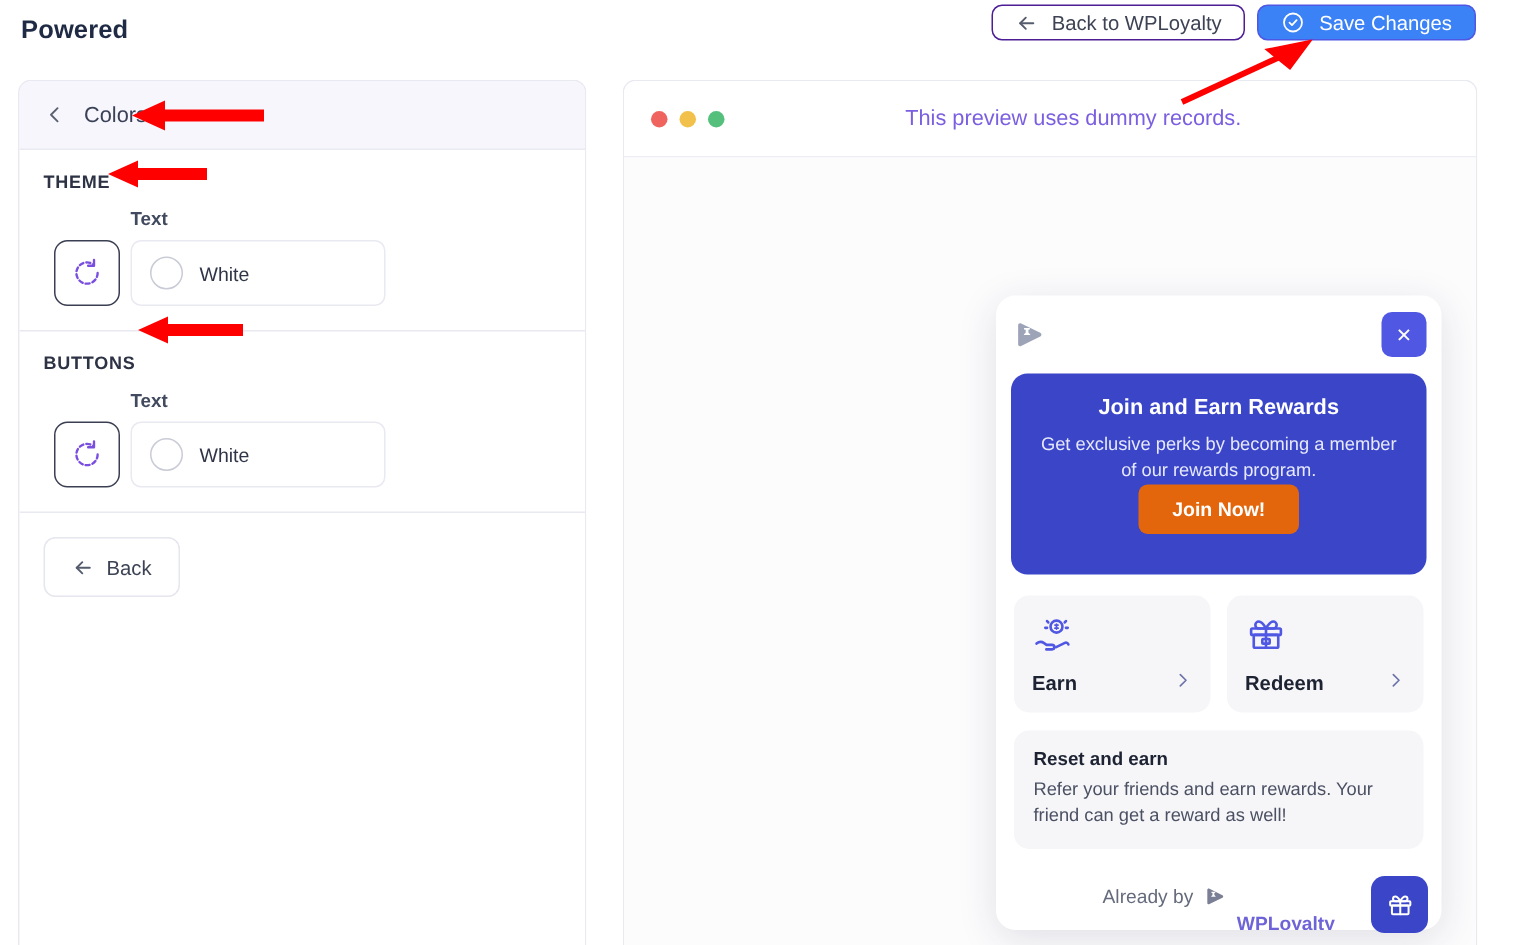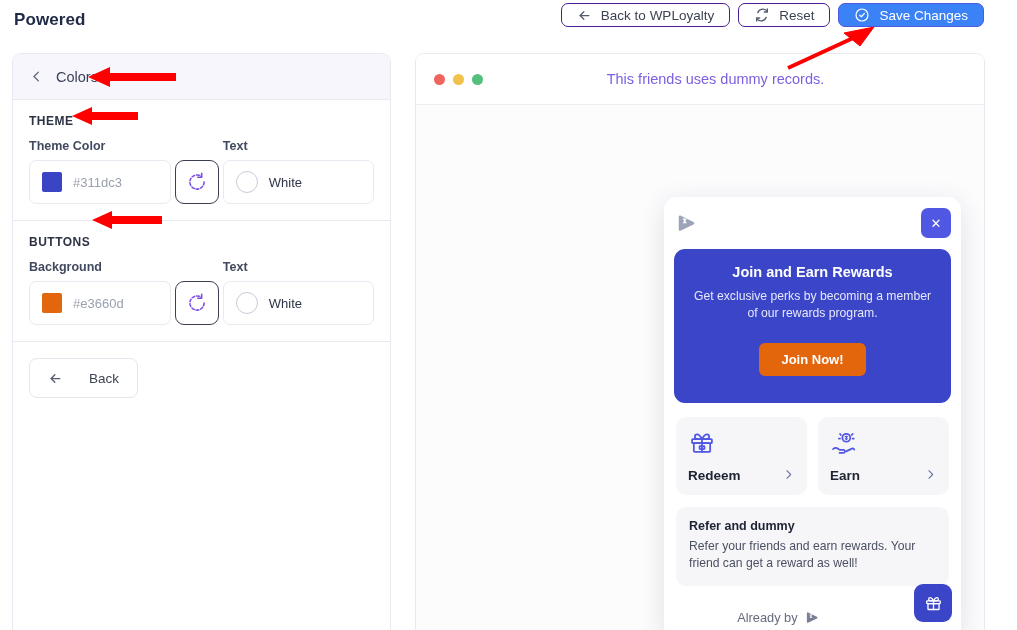--- a/index.html
+++ b/index.html
@@ -80,21 +80,21 @@
     border: 1px solid #c9cbd6; background: #fff; flex: none;
   }
   .input-val { font-size: 13px; color: #9aa0ae; }
   .input-val.dark { color: #2f3547; }
   .reset-btn {
     width: 44px; height: 44px; border: 1.5px solid #3a3f52; border-radius: 9px;
     background: #fff; display: flex; align-items: center; justify-content: center;
   }
   .back-wrap { padding: 16px; }
   .back-btn {
-    display: inline-flex; align-items: center; gap: 26px;
+    display: inline-flex; align-items: center; gap: 8px;
     height: 40px; padding: 0 18px;
     border: 1px solid #e5e6ee; border-radius: 8px; background: #fff;
     font-size: 13.5px; color: #3d4354;
   }
 
   
   .right-panel {
     position: absolute; left: 415px; top: 53px;
     width: 570px; height: 577px;
     background: #fdfdfe;
@@ -135,21 +135,21 @@
     color: #fff; font-size: 13px; display: flex;
     align-items: center; justify-content: center;
   }
   .w-hero {
     margin: 0 10px; border-radius: 11px; background: #3a45c8;
     padding: 15px 16px 16px 16px; text-align: center; color: #fff;
   }
   .w-hero-title { font-size: 14.5px; font-weight: bold; margin-bottom: 8px; }
   .w-hero-sub { font-size: 12.2px; line-height: 1.42; color: #e6e8fb; }
   .w-join {
-    display: inline-block; margin-top: 20px; margin-bottom: 11px;
+    display: inline-block; margin-top: 0; margin-bottom: 11px;
     background: #e3660d; color: #fff; font-size: 13px; font-weight: bold;
     padding: 9px 22px; border-radius: 6px; border: none;
   }
   .w-signrow { font-size: 12.3px; color: #eceefc; }
   .w-signrow b { color: #ffffff; margin-left: 3px; }
 
   .w-tiles { display: flex; gap: 11px; padding: 14px 12px 0 12px; }
   .w-tile {
     flex: 1; background: #f6f6f9; border-radius: 10px;
     padding: 12px 12px 10px 12px; min-height: 78px;
@@ -164,21 +164,21 @@
     margin: 12px 12px 0 12px; background: #f6f6f9;
     border-radius: 10px; padding: 12px 13px 14px 13px;
   }
   .refer-title { font-size: 12.5px; font-weight: bold; color: #1d2333; margin-bottom: 5px; }
   .refer-desc { font-size: 12.2px; color: #4b5163; line-height: 1.42; }
 
   .w-foot {
     height: 46px; display: flex; align-items: center; justify-content: center;
     gap: 7px; font-size: 12.8px; color: #656b7c; margin-top: 8px;
   }
-  .w-foot b { color: #6f63d8; font-weight: normal; margin-top: 37px; }
+  .w-foot b { color: #6f63d8; font-weight: bold; margin-top: 37px; }
 
   .fab {
     position: absolute; right: 32px; bottom: 8px;
     width: 38px; height: 38px; border-radius: 9px; background: #3a45c8;
     display: flex; align-items: center; justify-content: center; color: #fff;
   }
 
   
   .anno { position: absolute; pointer-events: none; }
 </style>
@@ -195,31 +195,20 @@
       <button class="btn">
         <span class="ico">
           <svg width="15" height="15" viewBox="0 0 24 24" fill="none" stroke="#555c6e" stroke-width="2" stroke-linecap="round" stroke-linejoin="round">
               <path d="M19 12H5"></path>
               <path d="M11 18l-6-6 6-6"></path>
             </svg>
         </span>
         <span>Back to WPLoyalty</span>
       </button>
 
-      <button class="btn">
-        <span class="ico">
-          <svg width="16" height="16" viewBox="0 0 24 24" fill="none" stroke="#555c6e" stroke-width="2" stroke-linecap="round" stroke-linejoin="round">
-            <path d="M20 7a8 8 0 0 0-14.3 1.5"></path>
-              <path d="M4 17a8 8 0 0 0 14.3-1.5"></path>
-            <polyline points="20 3 20 7.5 15.5 7.5"></polyline>
-              <polyline points="4 21 4 16.5 8.5 16.5"></polyline>
-          </svg>
-        </span>
-        <span>Reset</span>
-      </button>
 
       <button class="btn btn-primary">
         <span class="ico">
           <svg width="16" height="16" viewBox="0 0 24 24" fill="none" stroke="#ffffff" stroke-width="1.8" stroke-linecap="round" stroke-linejoin="round">
             <circle cx="12" cy="12" r="9"></circle>
               <polyline points="8.5 12.2 11 14.6 15.6 9.6"></polyline>
           </svg>
         </span>
         <span>Save Changes</span>
       </button>
@@ -234,27 +223,20 @@
         <svg width="15" height="15" viewBox="0 0 24 24" fill="none" stroke="#5a6070" stroke-width="2" stroke-linecap="round" stroke-linejoin="round">
             <polyline points="15 5 8 12 15 19"></polyline>
           </svg>
       </span>
       <span class="ttl">Colors</span>
     </div>
 
     <div class="section">
       <div class="section-title">THEME</div>
       <div class="field-row">
-        <div class="fcol-a">
-          <div class="field-label">Theme Color</div>
-          <div class="input-box">
-            <span class="sw-square" style="background:#3b44c4"></span>
-            <span class="input-val">#311dc3</span>
-          </div>
-        </div>
         <div class="fcol-reset">
           <button class="reset-btn">
             <span class="ico">
               <svg width="20" height="20" viewBox="0 0 24 24" fill="none" stroke="#7a4fe0" stroke-width="1.9" stroke-linecap="round" stroke-dasharray="3.2 2.4">
                 <path d="M20.5 12a8.5 8.5 0 1 1-3.2-6.6"></path>
               </svg>
               <svg width="20" height="20" viewBox="0 0 24 24" fill="none" stroke="#7a4fe0" stroke-width="1.9" stroke-linecap="round" stroke-linejoin="round" style="margin-top:-20px">
                 <polyline points="17.6 1.5 17.6 6.2 12.9 6.2"></polyline>
               </svg>
             </span>
@@ -266,27 +248,20 @@
             <span class="sw-circle"></span>
             <span class="input-val dark">White</span>
           </div>
         </div>
       </div>
     </div>
 
     <div class="section">
       <div class="section-title">BUTTONS</div>
       <div class="field-row">
-        <div class="fcol-a">
-          <div class="field-label">Background</div>
-          <div class="input-box">
-            <span class="sw-square" style="background:#e3660d"></span>
-            <span class="input-val">#e3660d</span>
-          </div>
-        </div>
         <div class="fcol-reset">
           <button class="reset-btn">
             <span class="ico">
               <svg width="20" height="20" viewBox="0 0 24 24" fill="none" stroke="#7a4fe0" stroke-width="1.9" stroke-linecap="round" stroke-dasharray="3.2 2.4">
                 <path d="M20.5 12a8.5 8.5 0 1 1-3.2-6.6"></path>
               </svg>
               <svg width="20" height="20" viewBox="0 0 24 24" fill="none" stroke="#7a4fe0" stroke-width="1.9" stroke-linecap="round" stroke-linejoin="round" style="margin-top:-20px">
                 <polyline points="17.6 1.5 17.6 6.2 12.9 6.2"></polyline>
               </svg>
             </span>
@@ -317,21 +292,21 @@
   </div>
 
   <div class="right-panel">
 
     <div class="preview-head">
       <div class="dots">
         <span class="dot d-red"></span>
         <span class="dot d-yel"></span>
         <span class="dot d-grn"></span>
       </div>
-      <div class="preview-note">This friends uses dummy records.</div>
+      <div class="preview-note">This preview uses dummy records.</div>
     </div>
 
     <div class="preview-body">
 
       <div class="widget">
 
         <div class="w-head">
           <span class="w-logo">
             <svg width="22" height="22" viewBox="0 0 24 24">
               <path d="M3 5.2c0-1 .9-1.7 1.8-1.4l14.3 7a1.5 1.5 0 0 1 0 2.7l-14.3 7C3.9 20.8 3 20.1 3 19.1z" fill="#9ea4b8"></path>
@@ -341,20 +316,40 @@
           <span class="w-close">✕</span>
         </div>
 
         <div class="w-hero">
           <div class="w-hero-title">Join and Earn Rewards</div>
           <div class="w-hero-sub">Get exclusive perks by becoming a member of our rewards program.</div>
           <button class="w-join">Join Now!</button>
         </div>
 
         <div class="w-tiles">
+
+          <div class="w-tile">
+            <span class="tile-ico">
+              <svg width="28" height="28" viewBox="0 0 24 24" fill="none" stroke="#4f57e3" stroke-width="1.5" stroke-linecap="round" stroke-linejoin="round">
+                <circle cx="14" cy="7.5" r="3.4"></circle>
+                <path d="M14 6.1v2.8M13.1 6.6h1.8M13.1 8.4h1.8" stroke-width="1"></path>
+                <path d="M8.6 4.3l.7.8M19.4 4.3l-.7.8M7.6 8.2h1M20.4 8.2h-1"></path>
+                <path d="M2.6 17.2c1.3-1.1 3-1.2 4.3-.3l1.4 1h3.1c.8 0 1.4.6 1.4 1.3s-.6 1.3-1.4 1.3H8.2"></path>
+                <path d="M13.8 19.2l5-2.4c.8-.4 1.8 0 2 .9"></path>
+              </svg>
+            </span>
+            <div class="tile-bottom">
+              <span class="tile-label">Earn</span>
+              <span class="tile-chev">
+                <svg width="13" height="13" viewBox="0 0 24 24" fill="none" stroke="#6b72a8" stroke-width="2" stroke-linecap="round" stroke-linejoin="round">
+                    <polyline points="9 5 16 12 9 19"></polyline>
+                  </svg>
+              </span>
+            </div>
+          </div>
 
           <div class="w-tile">
             <span class="tile-ico">
               <svg width="28" height="28" viewBox="0 0 24 24" fill="none" stroke="#4f57e3" stroke-width="1.5" stroke-linecap="round" stroke-linejoin="round">
                 <rect x="3.5" y="8.6" width="17" height="3.6" rx=".7"></rect>
                 <rect x="5" y="12.2" width="14" height="7.4" rx=".8"></rect>
                 <path d="M12 8.6v11"></path>
                 <path d="M12 8.4C10.6 6.1 9.3 4.6 7.9 4.6a2 2 0 0 0 0 4h4.1z"></path>
                 <path d="M12 8.4c1.4-2.3 2.7-3.8 4.1-3.8a2 2 0 0 1 0 4H12z"></path>
                 <rect x="9.9" y="14.6" width="4.2" height="2.6" rx=".4"></rect>
@@ -363,44 +358,24 @@
             <div class="tile-bottom">
               <span class="tile-label">Redeem</span>
               <span class="tile-chev">
                 <svg width="13" height="13" viewBox="0 0 24 24" fill="none" stroke="#6b72a8" stroke-width="2" stroke-linecap="round" stroke-linejoin="round">
                     <polyline points="9 5 16 12 9 19"></polyline>
                   </svg>
               </span>
             </div>
           </div>
 
-          <div class="w-tile">
-            <span class="tile-ico">
-              <svg width="28" height="28" viewBox="0 0 24 24" fill="none" stroke="#4f57e3" stroke-width="1.5" stroke-linecap="round" stroke-linejoin="round">
-                <circle cx="14" cy="7.5" r="3.4"></circle>
-                <path d="M14 6.1v2.8M13.1 6.6h1.8M13.1 8.4h1.8" stroke-width="1"></path>
-                <path d="M8.6 4.3l.7.8M19.4 4.3l-.7.8M7.6 8.2h1M20.4 8.2h-1"></path>
-                <path d="M2.6 17.2c1.3-1.1 3-1.2 4.3-.3l1.4 1h3.1c.8 0 1.4.6 1.4 1.3s-.6 1.3-1.4 1.3H8.2"></path>
-                <path d="M13.8 19.2l5-2.4c.8-.4 1.8 0 2 .9"></path>
-              </svg>
-            </span>
-            <div class="tile-bottom">
-              <span class="tile-label">Earn</span>
-              <span class="tile-chev">
-                <svg width="13" height="13" viewBox="0 0 24 24" fill="none" stroke="#6b72a8" stroke-width="2" stroke-linecap="round" stroke-linejoin="round">
-                    <polyline points="9 5 16 12 9 19"></polyline>
-                  </svg>
-              </span>
-            </div>
-          </div>
-
         </div>
 
         <div class="w-refer">
-          <div class="refer-title">Refer and dummy</div>
+          <div class="refer-title">Reset and earn</div>
           <div class="refer-desc">Refer your friends and earn rewards. Your friend can get a reward as well!</div>
         </div>
 
         <div class="w-foot">
           <span>Already by</span>
           <span style="line-height:0">
             <svg width="15" height="15" viewBox="0 0 24 24">
               <path d="M3 5.2c0-1 .9-1.7 1.8-1.4l14.3 7a1.5 1.5 0 0 1 0 2.7l-14.3 7C3.9 20.8 3 20.1 3 19.1z" fill="#7b7f95"></path>
               <path d="M7.3 7.2h4.2v1.1l-1 .2v2.2l1.3 1.2v.5H7.2v-.5l1.3-1.2V8.5l-1.2-.2z" fill="#ffffff"></path>
             </svg>

